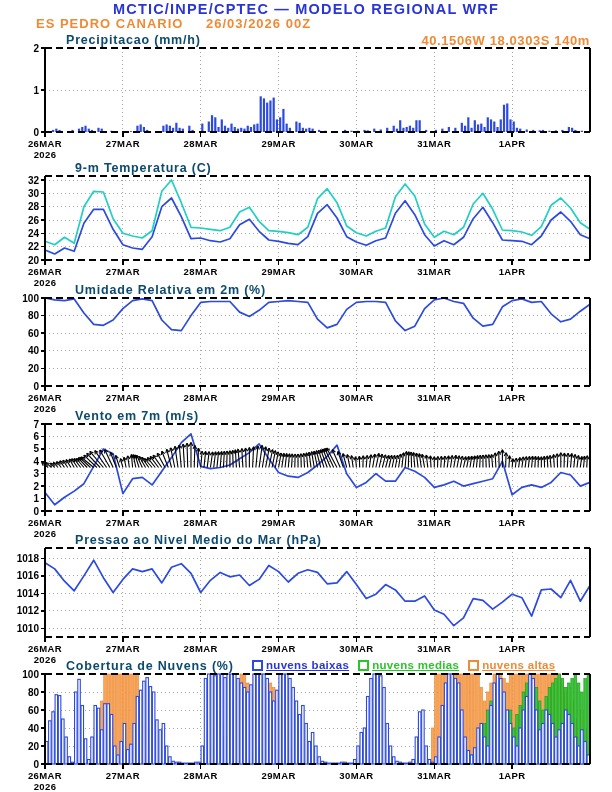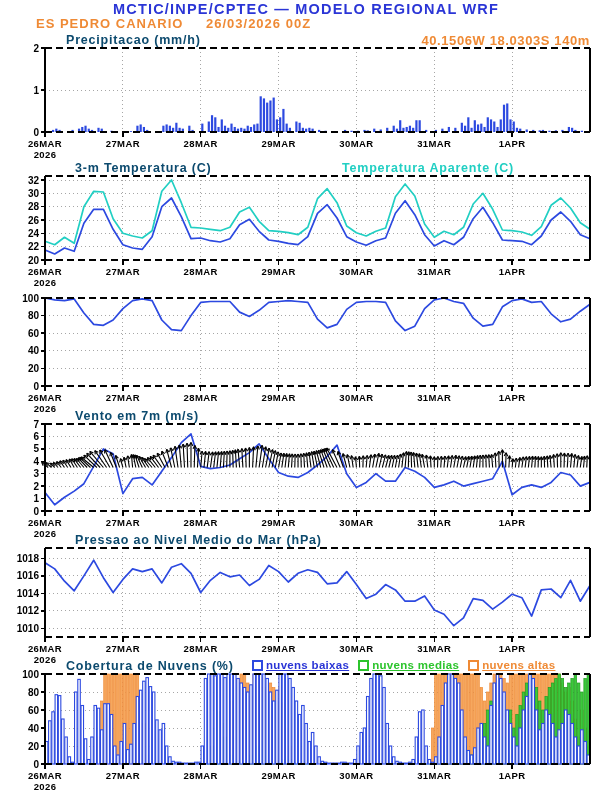--- a/index.html
+++ b/index.html
@@ -1245,22 +1245,22 @@
         <text x="45" y="790" text-anchor="middle" font-size="9.5" letter-spacing="0.4">2026</text>
       </g>
     </svg>
 
   <div class="t hdr1" style="color: rgb(42, 53, 214);">MCTIC/INPE/CPTEC — MODELO REGIONAL WRF</div>
   <div class="t hdr2a" style="color: rgb(239, 138, 53);">ES PEDRO CANARIO</div>
   <div class="t hdr2b" style="color: rgb(239, 138, 53); margin-left: 18px;">26/03/2026 00Z</div>
   <div class="t loc" style="color: rgb(239, 138, 53);">40.1506W 18.0303S 140m</div>
 
   <div class="t ptitle t0">Precipitacao (mm/h)</div>
-  <div class="t ptitle t1">3-m Temperatura (C)</div>
-  <div class="t ptitle t1b" style="color: rgb(33, 207, 195);">Temperatura Aparente (C)</div>
+  <div class="t ptitle t1">9-m Temperatura (C)</div>
+  <div class="t ptitle t2">Umidade Relativa em 2m (%)</div>
   <div class="t ptitle t3">Vento em 7m (m/s)</div>
   <div class="t ptitle t4">Pressao ao Nivel Medio do Mar (hPa)</div>
   <div class="t ptitle t5">Cobertura de Nuvens (%)</div>
 
   <div class="t legend">
     <span class="lg-item">
       <span class="lg-sq" style="border-color: rgb(44, 73, 224);"></span>
       <span class="lg-lb" style="color: rgb(42, 53, 214);">nuvens baixas</span>
     </span>
     <span class="lg-item">

